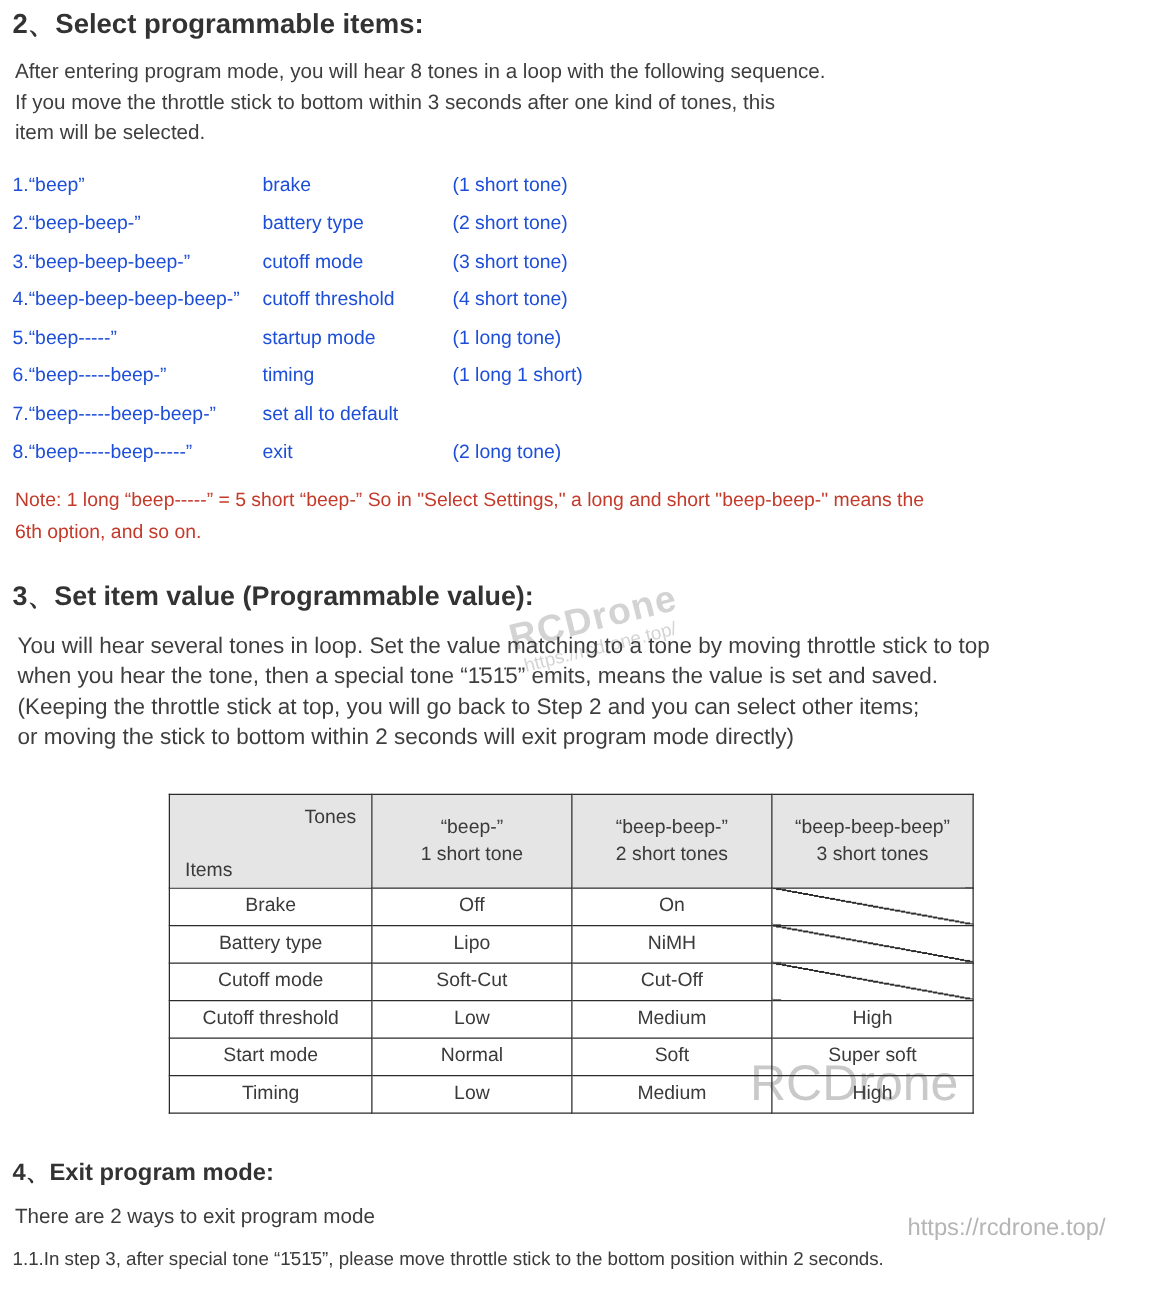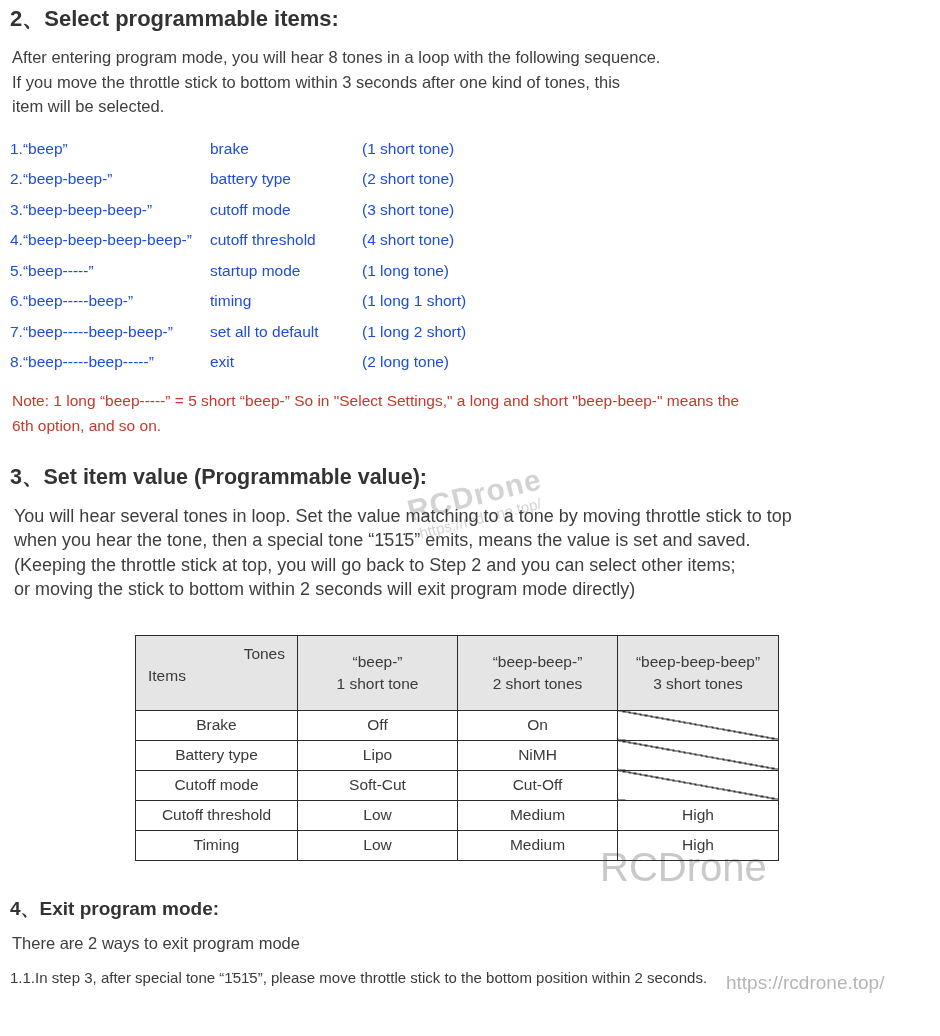--- a/index.html
+++ b/index.html
@@ -59,21 +59,21 @@
   th.corner {
     position: relative;
     background:
       linear-gradient(to bottom right,
         transparent calc(50% - 0.8px),
         #2b2b2b calc(50% - 0.8px),
         #2b2b2b calc(50% + 0.8px),
         transparent calc(50% + 0.8px));
   }
   th.corner .tones-label { position: absolute; top: 7px; right: 12px; }
-  th.corner .items-label { position: absolute; bottom: 23px; left: 12px; }
+  th.corner .items-label { position: absolute; bottom: 2px; left: 12px; }
 
   td.slash {
     background:
       linear-gradient(to top right,
         transparent calc(50% - 0.7px),
         #2b2b2b calc(50% - 0.7px),
         #2b2b2b calc(50% + 0.7px),
         transparent calc(50% + 0.7px));
   }
 
@@ -144,21 +144,20 @@
         <span>(1 long tone)</span>
       </div>
       <div class="beep-row">
         <span>6.“beep-----beep-”</span>
         <span>timing</span>
         <span>(1 long 1 short)</span>
       </div>
       <div class="beep-row">
         <span>7.“beep-----beep-beep-”</span>
         <span>set all to default</span>
-        <span>(1 long 2 short)</span>
       </div>
       <div class="beep-row">
         <span>8.“beep-----beep-----”</span>
         <span>exit</span>
         <span>(2 long tone)</span>
       </div>
     </div>
 
     <div class="note">
       <div>Note: 1 long “beep-----” = 5 short “beep-” So in "Select Settings," a long and short "beep-beep-" means the</div>
@@ -219,20 +218,26 @@
           <td>Cut-Off</td>
           <td class="slash"></td>
         </tr>
         <tr>
           <td>Cutoff threshold</td>
           <td>Low</td>
           <td>Medium</td>
           <td>High</td>
         </tr>
         <tr>
+          <td>Start mode</td>
+          <td>Normal</td>
+          <td>Soft</td>
+          <td>Super soft</td>
+        </tr>
+        <tr>
           <td>Timing</td>
           <td>Low</td>
           <td>Medium</td>
           <td>High</td>
         </tr>
       </tbody>
         </table>
     </div>
 
     <div class="h-section h4">4、Exit program mode:</div>

